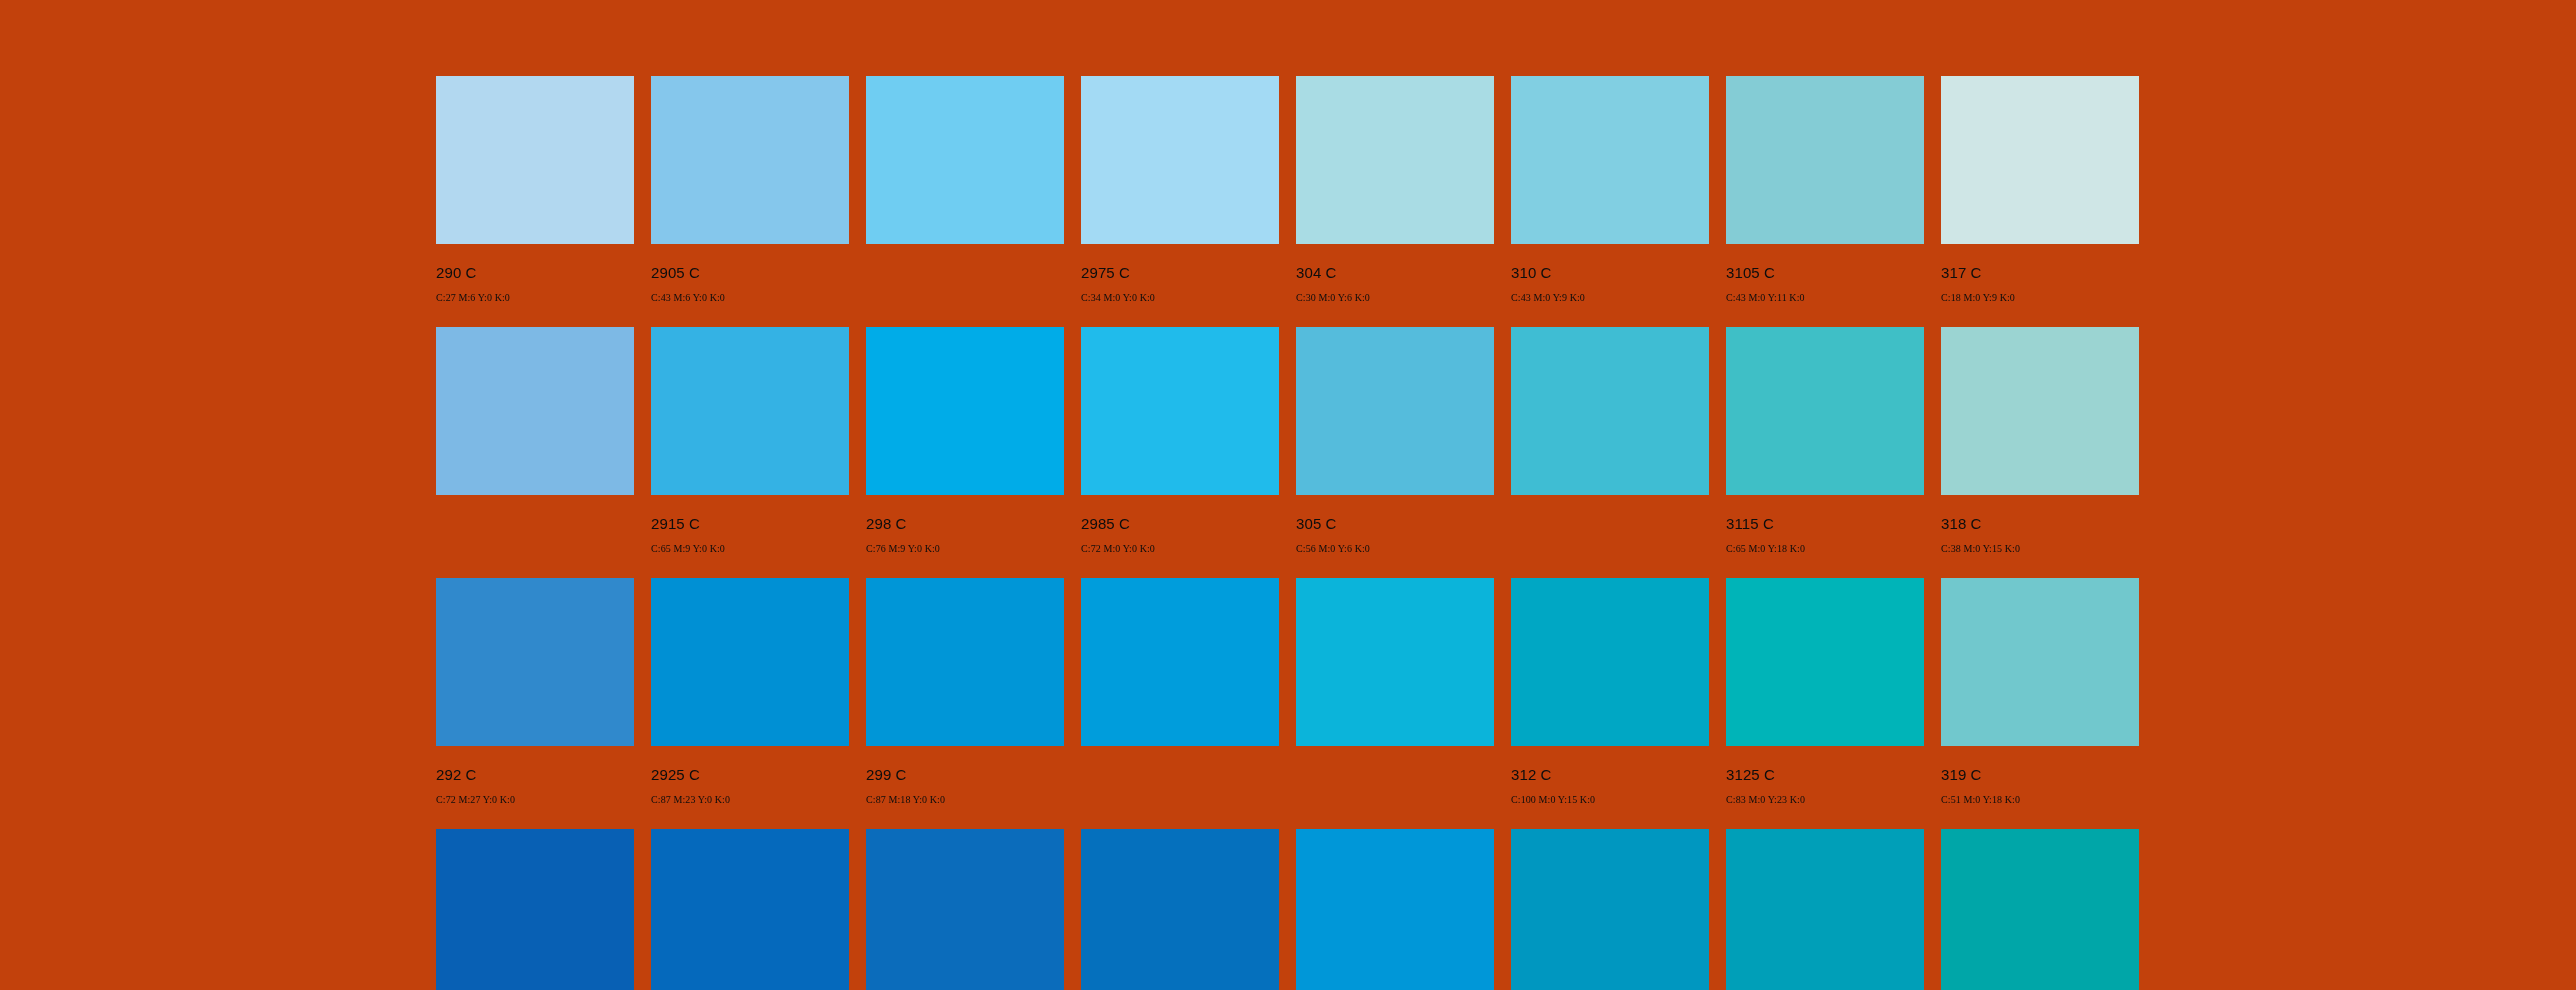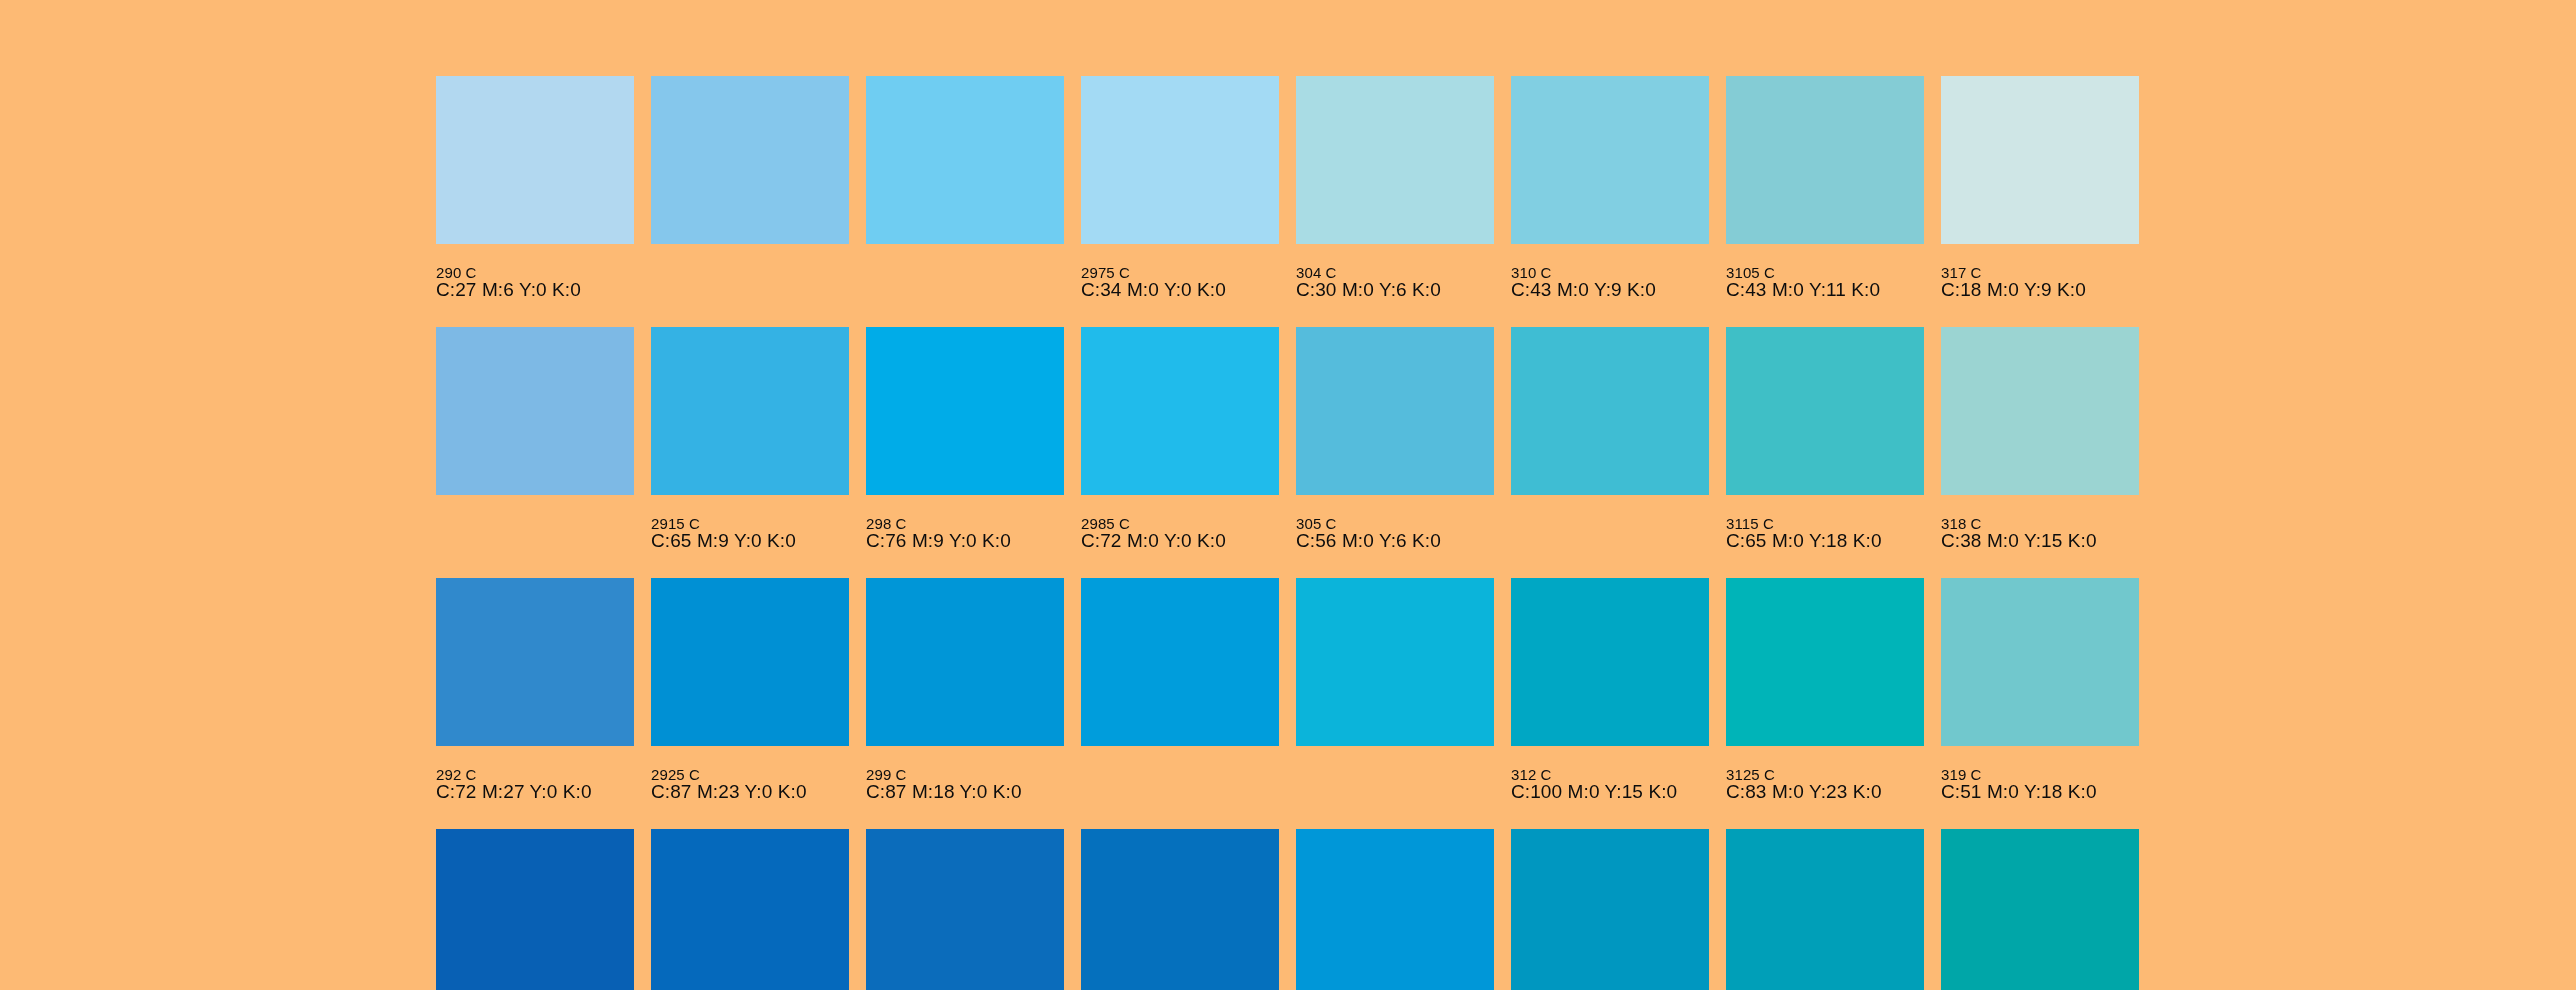--- a/index.html
+++ b/index.html
@@ -11,21 +11,21 @@
     width: 2576px;
     height: 991px;
     overflow: hidden;
     font-family: "Liberation Sans", sans-serif;
     -webkit-font-smoothing: antialiased;
   }
   #palette-sheet {
     position: relative;
     width: 2576px;
     height: 991px;
-    background: #fdba74;
+    background: #c2410c;
   }
   .swatch-grid {
     position: absolute;
     left: 436px;
     top: 76px;
     width: 1880px;
     display: grid;
     grid-template-columns: repeat(8, 198px);
     column-gap: 17px;
     row-gap: 0px;
@@ -48,25 +48,27 @@
     color: #000000;
   }
   .swatch-name {
     font-size: 15px;
     line-height: 17px;
     letter-spacing: 0.1px;
     color: #0d0d0d;
     white-space: nowrap;
   }
   .swatch-cmyk {
-    font-size: 19px;
+    font-size: 10px;
     line-height: 17px;
     letter-spacing: 0.1px;
+    margin-top: 8px;
     color: #0d0d0d;
     white-space: nowrap;
+    font-family: Liberation Serif, serif;
   }
   .row-clipped .swatch-cell {
     height: 168px;
   }
 </style>
 </head>
 <body>
 
 <div id="palette-sheet">
   <div class="swatch-grid">
@@ -74,20 +76,24 @@
     <div class="swatch-row">
       <div class="swatch-cell">
         <span class="swatch-chip" style="background-color: rgb(178, 216, 240);"></span>
         <div class="swatch-caption">
           <div class="swatch-name">290 C</div>
           <div class="swatch-cmyk">C:27  M:6  Y:0  K:0</div>
         </div>
       </div>
       <div class="swatch-cell">
         <span class="swatch-chip" style="background-color: rgb(133, 199, 236);"></span>
+        <div class="swatch-caption">
+          <div class="swatch-name">2905 C</div>
+          <div class="swatch-cmyk">C:43  M:6  Y:0  K:0</div>
+        </div>
       </div>
       <div class="swatch-cell">
         <span class="swatch-chip" style="background-color: rgb(111, 205, 242);"></span>
       </div>
       <div class="swatch-cell">
         <span class="swatch-chip" style="background-color: rgb(163, 218, 244);"></span>
         <div class="swatch-caption">
           <div class="swatch-name">2975 C</div>
           <div class="swatch-cmyk">C:34  M:0 Y:0  K:0</div>
         </div>

